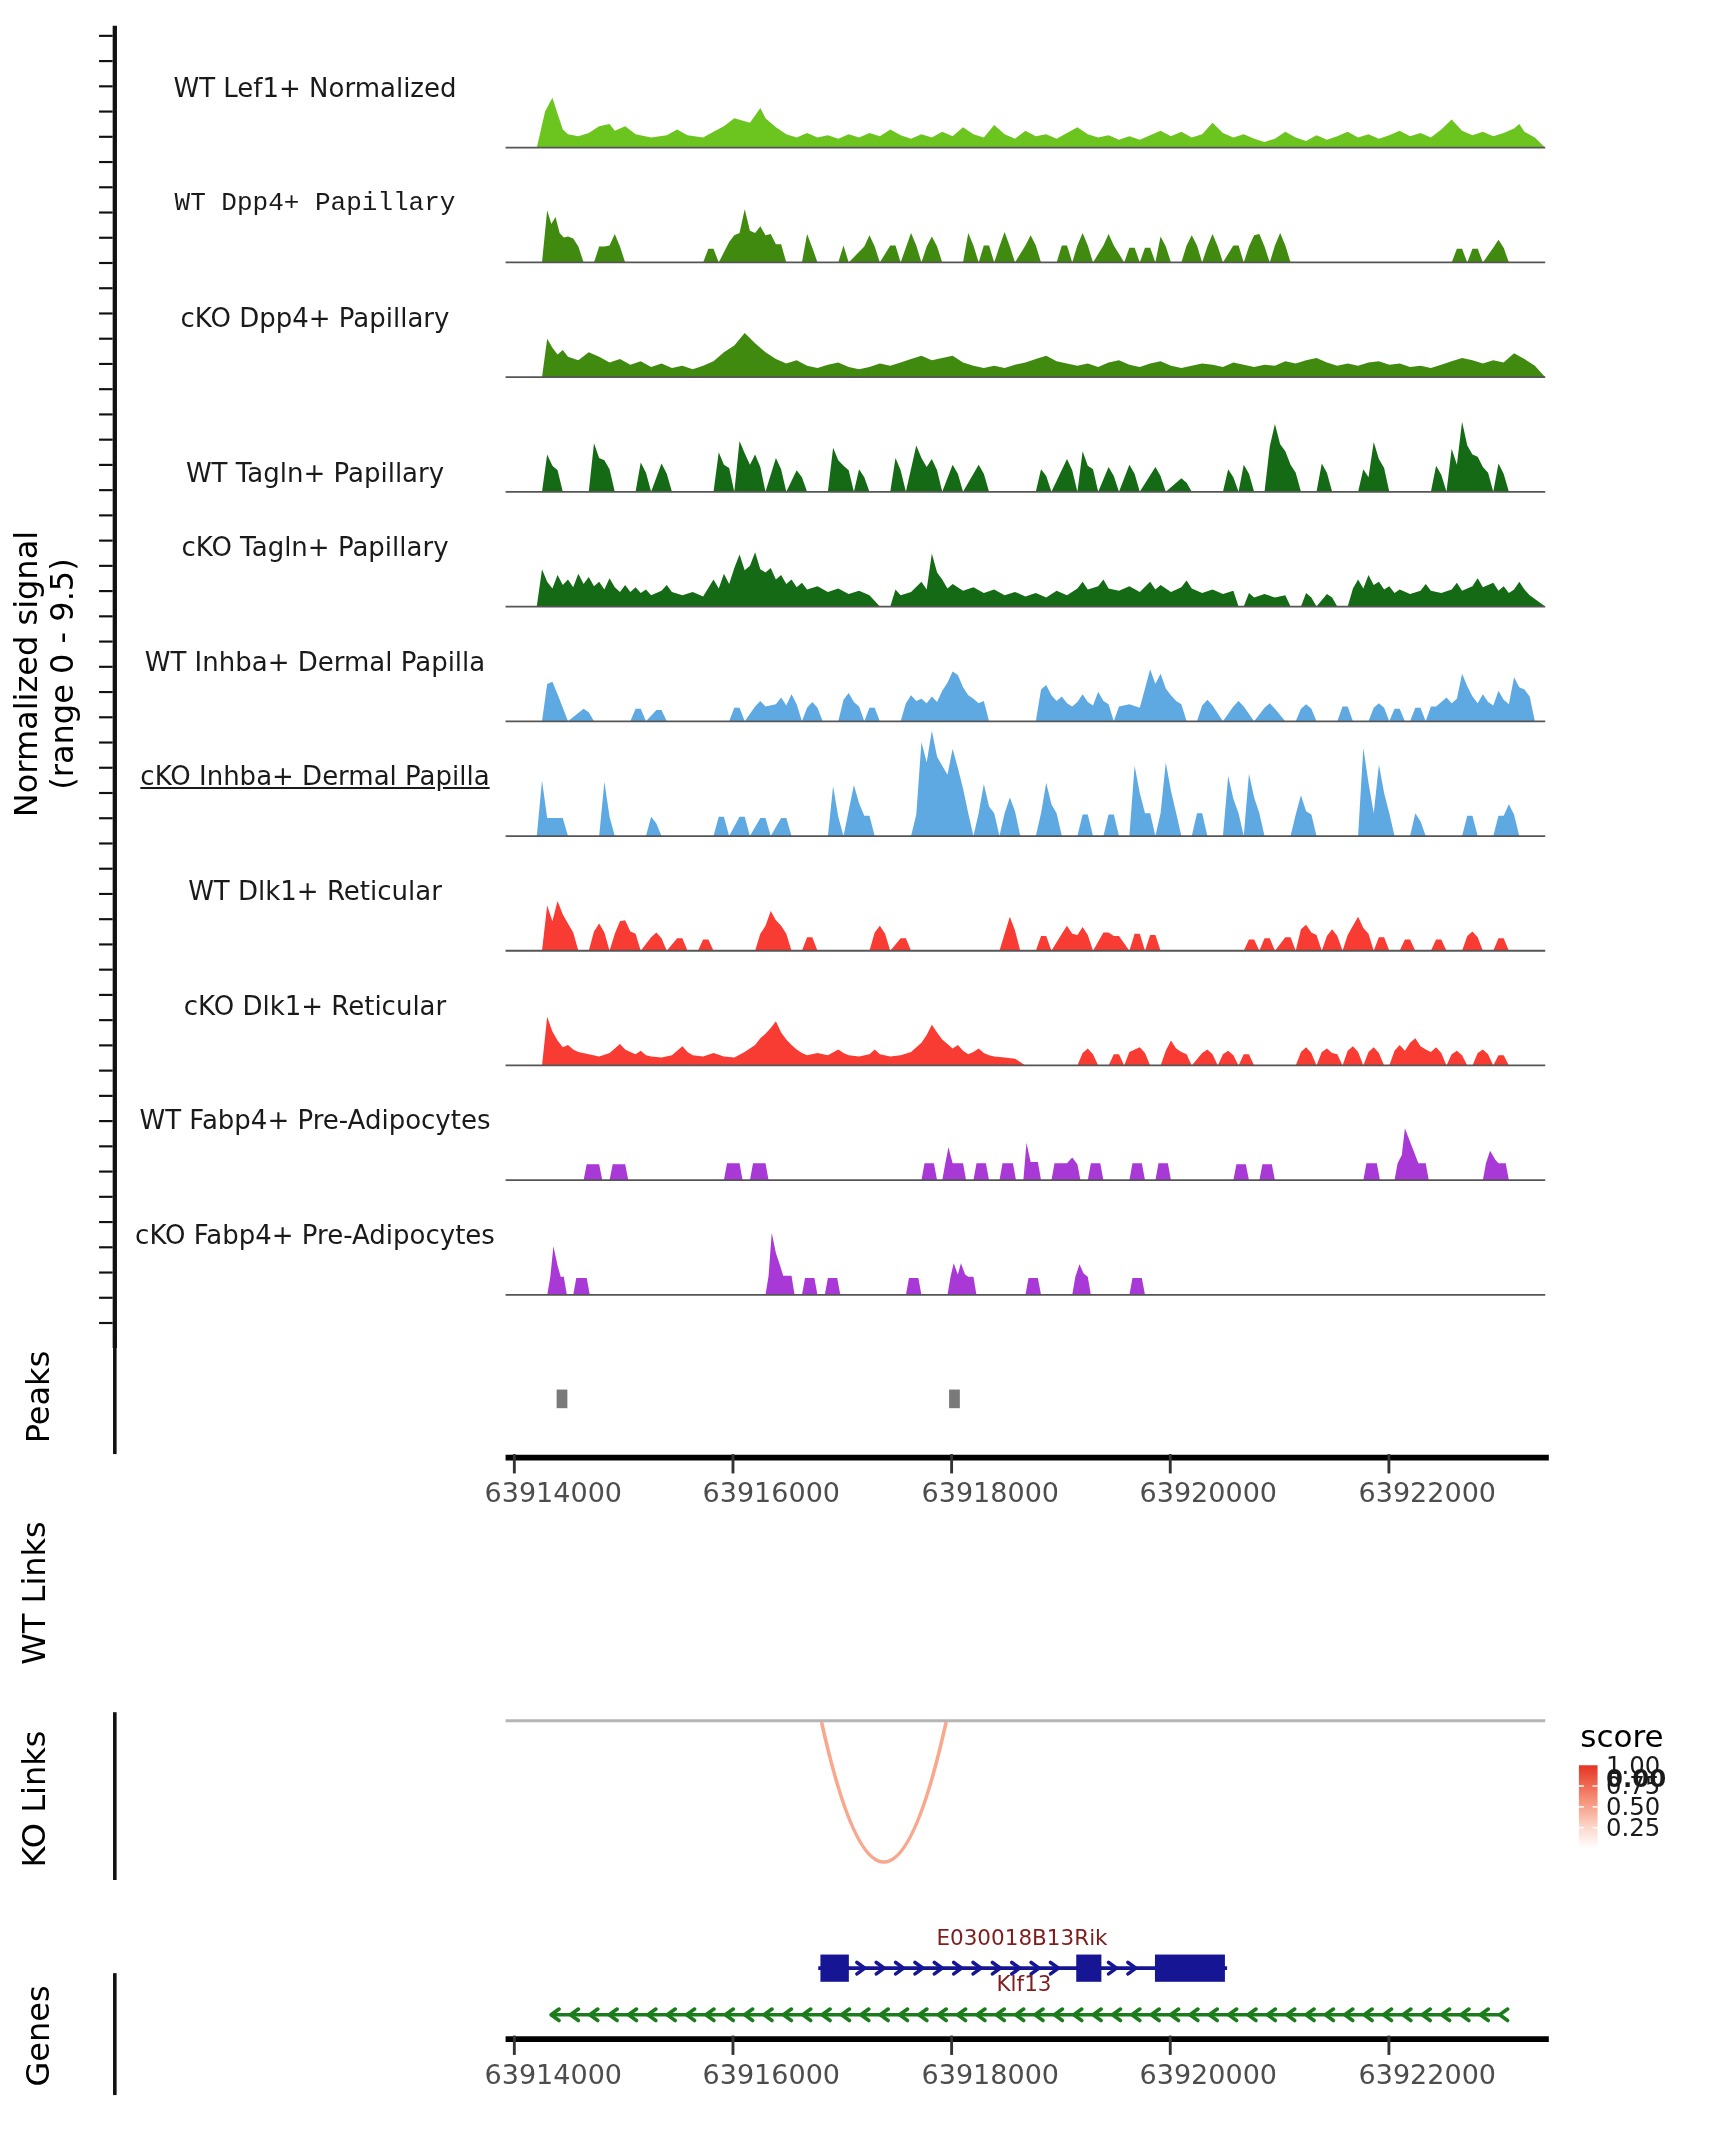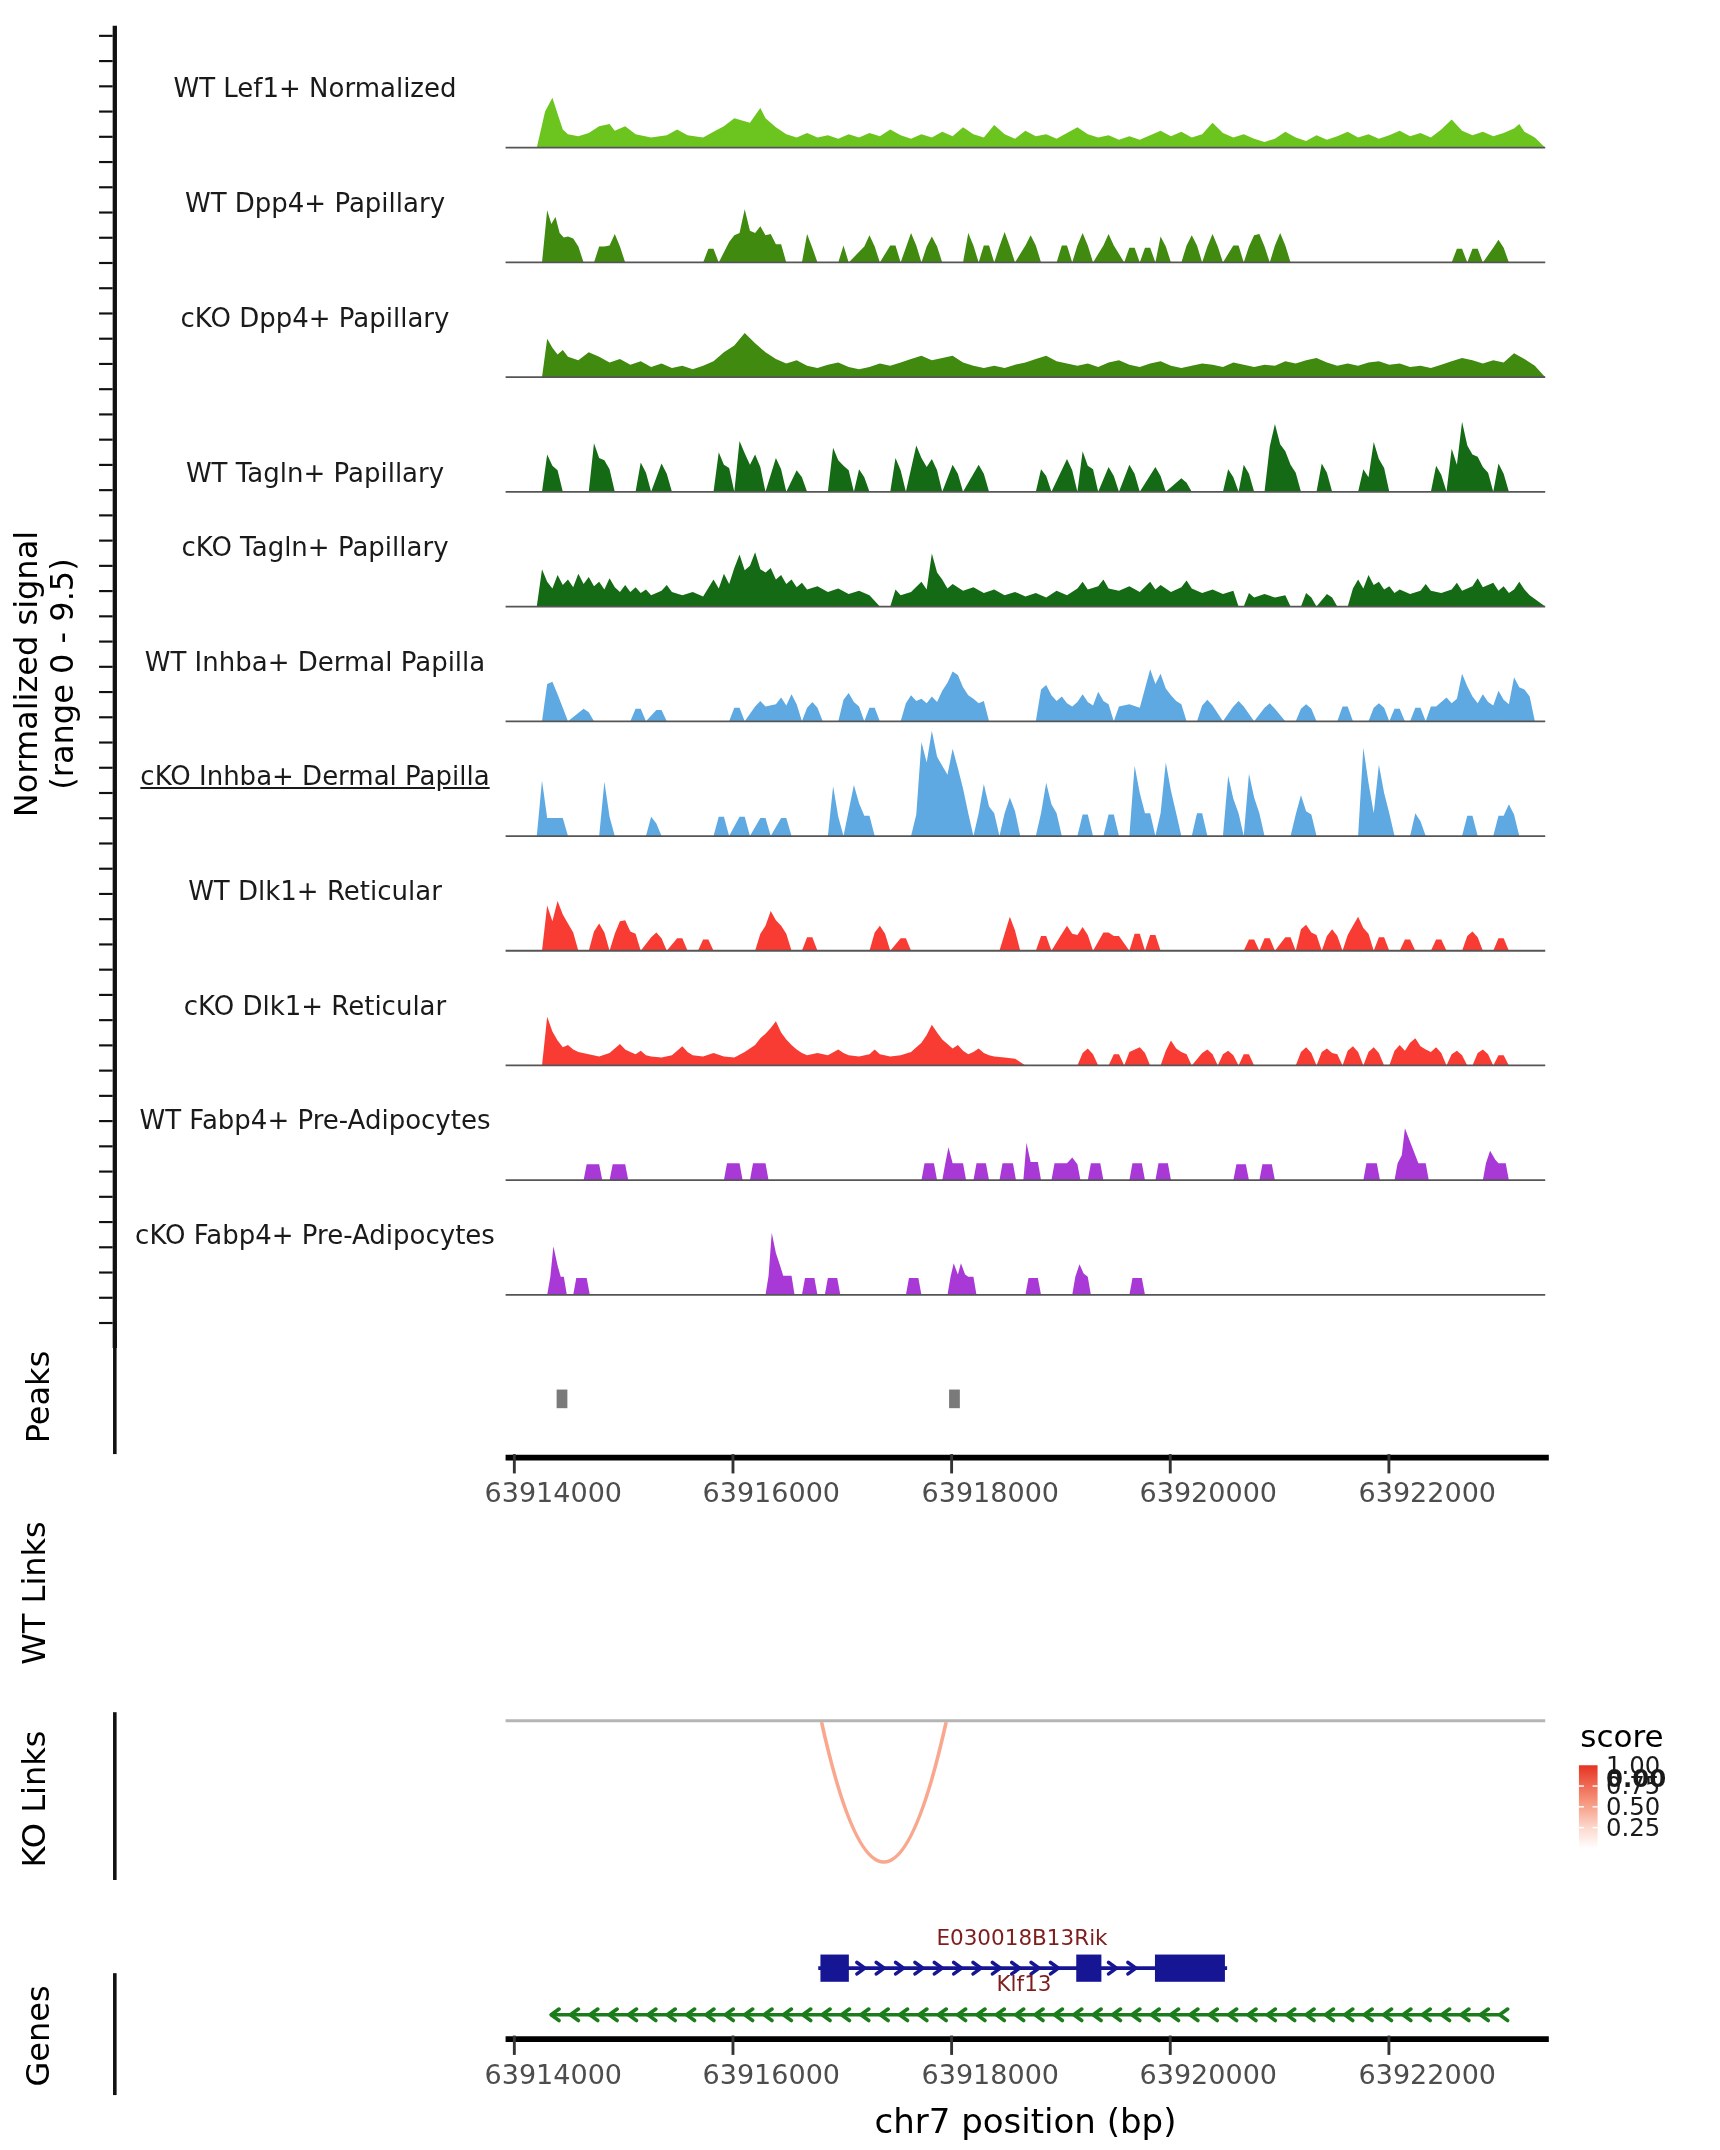--- a/index.html
+++ b/index.html
@@ -143,27 +143,26 @@
   <div class="lbl rot yaxis-label" style="width:1362px;left:-637px;top:638px;">
     <div>Normalized signal</div>
     <div>(range 0 - 9.5)</div>
   </div>
 
   <div class="lbl rot section-label" style="width:215px;left:-70px;top:1378px;">Peaks</div>
   <div class="lbl rot section-label" style="width:258px;left:-95px;top:1574px;">WT Links</div>
   <div class="lbl rot section-label" style="width:258px;left:-95px;top:1780px;">KO Links</div>
   <div class="lbl rot section-label" style="width:215px;left:-70px;top:2017px;">Genes</div>
 
-  <div class="lbl xaxis-title" style="left:703px;top:2101px;">chr7 position (bp)</div>
 
   <div class="lbl legend-title" style="left:1543px;top:1718px;">score</div>
 
   <div id="dyn">
       <div class="lbl track-label" style="left:93px;top:73px;">WT Lef1+ Normalized</div>
-      <div class="lbl track-label" style="left:93px;top:188px;">WT Dpp4+ Papillary</div>
+      <div class="lbl track-label" style="left:93px;top:188px;font-family:Liberation Mono, monospace;">WT Dpp4+ Papillary</div>
       <div class="lbl track-label" style="left:93px;top:303px;">cKO Dpp4+ Papillary</div>
       <div class="lbl track-label" style="left:93px;top:417px;margin-top:41px;">WT Tagln+ Papillary</div>
       <div class="lbl track-label" style="left:93px;top:532px;">cKO Tagln+ Papillary</div>
       <div class="lbl track-label" style="left:93px;top:647px;">WT Inhba+ Dermal Papilla</div>
       <div class="lbl track-label" style="left:93px;top:761px;text-decoration:underline;">cKO Inhba+ Dermal Papilla</div>
       <div class="lbl track-label" style="left:93px;top:876px;">WT Dlk1+ Reticular</div>
       <div class="lbl track-label" style="left:93px;top:991px;">cKO Dlk1+ Reticular</div>
       <div class="lbl track-label" style="left:93px;top:1105px;">WT Fabp4+ Pre-Adipocytes</div>
       <div class="lbl track-label" style="left:93px;top:1220px;text-align:center;">cKO Fabp4+ Pre-Adipocytes</div>
       <div class="lbl tick-label" style="left:407px;top:1477px;">63914000</div>

